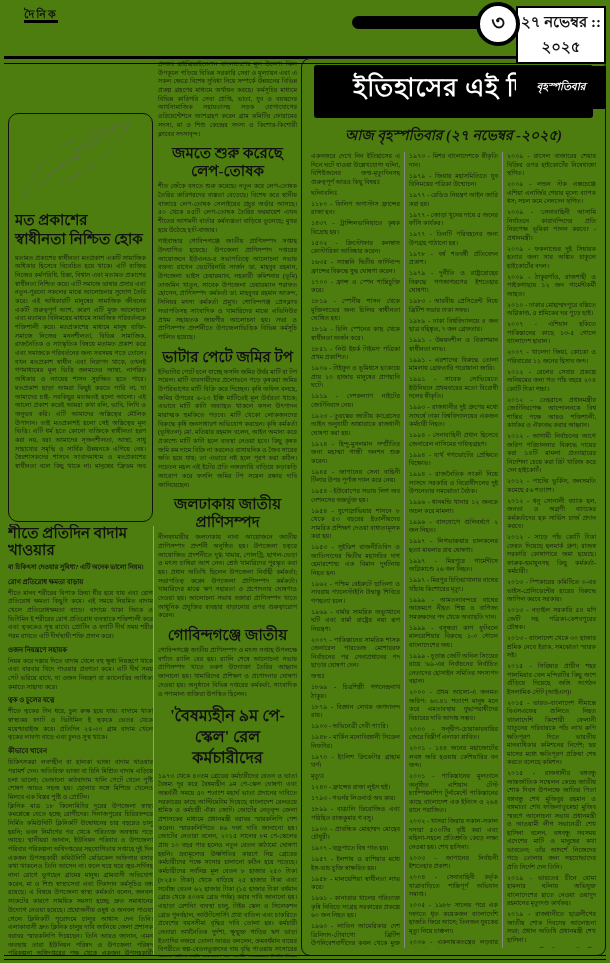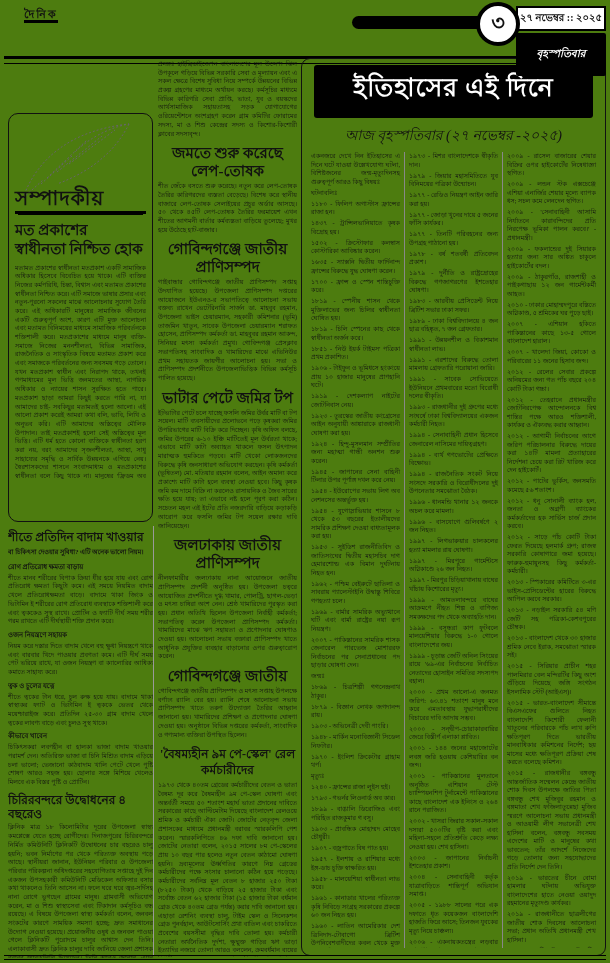--- a/index.html
+++ b/index.html
@@ -12,50 +12,50 @@
   .paper-name{font-size:35px;font-weight:900;line-height:.95;letter-spacing:1px;
               text-shadow:.6px 0 #000, -.3px 0 #000;}
   .header-rule{position:absolute;left:4px;right:4px;top:56px;height:4px;
                border-top:3px solid #000;border-bottom:1px solid #000;}
   .top-bar{position:absolute;left:352px;top:16px;width:142px;height:13px;background:#000;
            border-radius:7px 0 0 7px;}
   .page-circle{position:absolute;left:476px;top:2px;width:36px;height:36px;background:#fff;
                border:4px solid #000;border-radius:50%;display:flex;align-items:center;
                justify-content:center;font-size:21px;font-weight:bold;z-index:2;}
   .date-box{position:absolute;left:516px;top:6px;width:90px;z-index:1;}
-  .date-top{border:2px solid #000;background:#fff;font-size:10px;font-weight:bold;
+  .date-top{border:2px solid #000;background:#fff;font-size:15px;font-weight:bold;
             text-align:center;padding:2px 0;}
   .date-bottom{background:#000;color:#fff;font-style:italic;font-weight:bold;font-size:10.5px;
                text-align:center;padding:13px 0;margin-top:2px;border-radius:2px;}
   
   .edit-box{position:absolute;left:8px;top:113px;width:145px;height:409px;box-sizing:border-box;
             border:1.5px solid #111;border-radius:10px;padding:4px 6px;overflow:hidden;}
   .quill{display:block;margin:0 auto;}
   .edit-title{font-size:20px;font-weight:900;letter-spacing:1px;line-height:1.05;margin-top:-16px;
               border-bottom:3px solid #000;padding-bottom:2px;box-shadow:0 4px 0 -3px #000;}
   .edit-headline{font-size:15px;font-weight:bold;text-align:left;line-height:1.25;margin:7px 0 5px;}
   .small-body{font-size:6.3px;line-height:1.38;text-align:justify;}
   .edit-body{height:215px;overflow:hidden;}
   
   .left-col{position:absolute;left:8px;top:524px;width:145px;height:434px;overflow:hidden;}
-  .left-head{font-size:12px;font-weight:bold;line-height:1.15;margin:7px 0 2px;}
+  .left-head{font-size:15px;font-weight:bold;line-height:1.15;margin:1px 0 2px;}
   .sub-line{font-size:6.5px;font-weight:bold;margin-bottom:2px;}
   .sec-head{font-size:6.8px;font-weight:bold;margin:3px 0 1px;}
   .vdiv{position:absolute;left:153px;top:526px;width:1px;height:430px;background:#999;}
   
   .mid-col{position:absolute;left:158px;top:60px;width:139px;height:897px;overflow:hidden;}
   .mid-head{font-size:15px;font-weight:bold;text-align:center;line-height:1.2;margin:6px 0 2px;}
-  .rail-head{font-size:12px;font-weight:bold;text-align:center;line-height:1.3;margin:8px 0 3px;}
+  .rail-head{font-size:16px;font-weight:bold;text-align:center;line-height:1.3;margin:8px 0 3px;}
   .mid-col p{margin:0 0 3px;}
   
   .hist-box{position:absolute;left:301px;top:58px;width:305px;height:898px;box-sizing:border-box;
             border:1.5px solid #111;border-radius:9px;padding:5px 5px 3px;overflow:hidden;}
   .banner{background:#000;color:#fff;font-size:25px;font-weight:bold;text-align:center;
           padding:3px 12px 7px;margin:1px 7px 0;border-radius:3px;letter-spacing:1px;}
-  .hist-subtitle{font-size:14px;font-weight:normal;font-style:italic;text-align:center;margin:6px 0 4px;}
+  .hist-subtitle{font-size:14px;font-weight:bold;font-style:italic;text-align:center;margin:6px 0 4px;}
   .hist-cols{display:flex;gap:0;height:796px;overflow:hidden;}
   .hcol{flex:1;padding:0 4px;overflow:hidden;}
   .hcol + .hcol{border-left:1px solid #888;}
   .h-entry{font-size:6.3px;line-height:1.35;text-align:justify;margin-bottom:2.5px;}
   .bottom-rule{position:absolute;left:4px;right:4px;bottom:3px;height:3px;
                border-top:1px solid #000;border-bottom:1px solid #000;}
 </style>
 </head>
 <body>
 
@@ -74,21 +74,20 @@
 
   <div class="edit-box">
     <svg class="quill" width="128" height="86" viewBox="0 0 128 86">
       <g fill="none" stroke="#666" stroke-width="1" stroke-dasharray="2,2">
         <path d="M6,80 C20,40 55,12 112,6 C90,10 70,22 58,34"></path>
         <path d="M112,6 C100,30 78,52 40,66"></path>
         <path d="M30,60 L70,22 M40,54 L85,18 M52,46 L98,12 M24,66 L55,38"></path>
         <path d="M6,80 L26,62"></path>
       </g>
     </svg>
-    <div class="edit-title">সম্পাদকীয়</div>
     <div class="edit-headline">
       <span>মত প্রকাশের</span><br>
       <span>স্বাধীনতা নিশ্চিত হোক</span>
     </div>
     <div class="small-body edit-body">মতামত প্রকাশের স্বাধীনতা মতপ্রকাশ একটি সামাজিক অধিকার হিসেবে বিবেচিত হয়ে থাকে। এটি ব্যক্তির নিজের কর্মপরিধি, চিন্তা, বিশ্বাস এবং মতামত প্রকাশের স্বাধীনতা নিশ্চিত করে। এটি সমাজে ভাষার প্রসার এবং নতুন-পুরনো সকলের মাঝে আলোচনার সুযোগ তৈরি করে। এই অধিকারটি মানুষের সামাজিক জীবনের একটি গুরুত্বপূর্ণ অংশ, কারণ এটি মুক্ত আলোচনা এবং মতামত বিনিময়ের মাধ্যমে সামাজিক পরিবর্তনকে শক্তিশালী করে। মতপ্রকাশের মাধ্যমে মানুষ ব্যক্তি-সমাজে নিজের মননশীলতা, বিভিন্ন সামাজিক, রাজনৈতিক ও সাংস্কৃতিক বিষয়ে মতামত প্রকাশ করে এবং সমাজকে পরিবর্তনের জন্য সবসময় গড়ে তোলে। যখন মতপ্রকাশ স্বাধীন এবং নিরাপদ থাকে, তখনই গণমাধ্যমের মূল ভিত্তি জনমতের আস্থা, নাগরিক অধিকার ও ন্যায়ের শাসন সুরক্ষিত হতে পারে। মতপ্রকাশ ছাড়া আমরা কিছুই করতে পারি না, যা আমাদের চাই- সবকিছুর মতামতই হলো আলো। এই আলো প্রকাশ করেই আমরা কথা বলি, ভাবি, লিখি ও অনুভব করি। এটি আমাদের অস্তিত্বের মৌলিক উপাদান। তাই মতপ্রকাশই হলো সেই অস্তিত্বের মূল ভিত্তি। এটি ধর্ম হতে কোনো ব্যক্তিকে স্বাধীনতা হরণ করা নয়, বরং আমাদের সৃজনশীলতা, আস্থা, সাধু সাহায্যের সমৃদ্ধি ও সার্বিক উন্নয়নকে এগিয়ে নেয়। স্বৈরশাসকদের শাসনে সংবাদমাধ্যম ও মতপ্রকাশের স্বাধীনতা বলে কিছু থাকে না। মানুষের 'ফ্রিডম অব স্পিচ' বাধাগ্রস্ত হয়; যখন শাসকগোষ্ঠী সত্য প্রকাশে বাধা দেয়, তখন গণতন্ত্র দুর্বল হয়। আমাদের দেশে এর একাধিক নজির রয়েছে। বিশ্ব ম্যাপের 'ওয়ার্ল্ড রাইটস ডকুমেন্টস' প্রজেক্টের তালিকায় প্রায় ২০০ দেশের ওপর করা জরিপে দেখা গেছে, যেসব দেশে বাকস্বাধীনতা এবং জবাবদিহিতার প্রক্রিয়া রয়েছে, সেসব দেশে সুশাসন ও গণমাধ্যম সবল হয়েছে। বাক স্বাধীনতা না থাকলে গণতন্ত্র কেবল নামমাত্র কাঠামোয় হয়ে যায়। দেশের স্বাধীনতা জাতীয় মানুষের আশা, ইতিহাস ও মতামত বিকশিত হয় না। শিল্প-সাহিত্য ও সংস্কৃতিতে স্বাধীনতা না থাকলে সমাজে নৈতিক ও সাংস্কৃতিক বিকাশ বাধাগ্রস্ত হয়। তাই মতপ্রকাশের স্বাধীনতার সব ধরনের কড়াকড়ি দূর করে আমাদেরকে অগ্রসর হতে হবে।</div>
   </div>
 
   <div class="left-col">
     <h3 class="left-head">শীতে প্রতিদিন বাদাম খাওয়ার</h3>
     <div class="sub-line">বা চিকিৎসা দেওয়ার সুবিধা? এটি অনেক ভালো নিয়ম।</div>
@@ -107,41 +106,39 @@
         <div>
           <div class="sec-head">ত্বক ও চুলের যত্নে</div>
           <div class="small-body">শীতে ত্বকের টান ধরে, চুল রুক্ষ হয়ে যায়। বাদামে থাকা স্বাস্থ্যকর ফ্যাট ও ভিটামিন ই ত্বককে ভেতর থেকে ময়েশ্চারাইজ করে। প্রতিদিন ২৫-৩০ গ্রাম বাদাম খেলে ত্বকের লাবণ্য বাড়ে এবং চুলও সুস্থ থাকে।</div>
         </div>
 
         <div>
           <div class="sec-head">কীভাবে খাবেন</div>
           <div class="small-body">চিকিৎসকরা লবণহীন বা হালকা ভাজা বাদাম খাওয়ার পরামর্শ দেন। অতিরিক্ত ভাজা বা চিনি মিশ্রিত বাদাম এড়িয়ে চলা ভালো; ভেজানো কাঠবাদাম খালি পেটে খেলে পুষ্টি শোষণ আরও সহজ হয়। ছোলার সঙ্গে মিশিয়ে খেলেও মিলবে এক বিস্তর পুষ্টি ও প্রোটিন।</div>
         </div>
       </div>
-    <h3 class="left-head">চিরিরবন্দরে উদ্বোধনের ৪ বছরেও</h3>
     <div class="small-body">ক্লিনিক মাত্র ১৮ কিলোমিটার দূরের উপজেলা স্বাস্থ্য কমপ্লেক্সে যেতে হচ্ছে রোগীদের। দিনাজপুরের চিরিরবন্দরে নির্মিত কমিউনিটি ক্লিনিকটি উদ্বোধনের চার বছরেও চালু হয়নি; ভবন নির্মাণের পর থেকে পরিত্যক্ত অবস্থায় পড়ে আছে। স্থানীয়রা জানান, ইউনিয়ন পরিবার ও উপজেলা পরিবার পরিকল্পনা অধিদপ্তরের সহযোগিতায় সপ্তাহে দুই দিন একজন উপসহকারী কমিউনিটি মেডিকেল অফিসার বসার কথা থাকলেও তিনি আসেন না। ফলে ঘরে ঘরে জ্বর-সর্দিসহ নানা রোগে ভুগছেন গ্রামের মানুষ। গ্রামবাসী অভিযোগ করেন, মা ও শিশু স্বাস্থ্যসেবা এবং টিকাদান কর্মসূচিও বন্ধ রয়েছে। এ বিষয়ে উপজেলা স্বাস্থ্য কর্মকর্তা বলেন, জনবল সংকটের কারণে সাময়িক সমস্যা হচ্ছে; দ্রুত সমাধানের উদ্যোগ নেওয়া হয়েছে। প্রয়োজনীয় ওষুধ ও জনবল পাওয়া গেলে ক্লিনিকটি পুরোদমে চালুর আশ্বাস দেন তিনি। এলাকাবাসী দ্রুত ক্লিনিক চালুর দাবি জানিয়ে জেলা প্রশাসক বরাবর স্মারকলিপি দিয়েছেন। তিনি আরও জানান, এমন অবস্থায় তারা ইউনিয়ন পরিষদ ও উপজেলা পরিষদ পরিকল্পনা অধিদপ্তরের পক্ষ থেকে একজন উপসহকারী কমিউনিটি মেডিকেল অফিসার পদায়নের দাবি জানিয়েছেন। সরেজমিনে দুই দিন ঘুরে প্রাথমিক চিকিৎসাসেবা ও প্রত্যাশীর অভাব চোখে পড়েছে।</div>
 
   </div>
   <div class="vdiv"></div>
 
   <div class="mid-col">
     <div>
 
         <div>
 
           <p class="small-body">প্রসঙ্গঃ হাইব্রিডাইজেশন বাংলাদেশের মূল উদ্দেশ্য ঝিল উপকূলে গড়িয়ে বিভিন্ন সরকারি সেবা ও মূল্যায়ন এবং এ সকল ক্ষেত্রে বিশেষ সুবিধা নিয়ে সম্পর্কে উন্নয়নের বিভিন্ন প্রকল্প গ্রহণের মাধ্যমে অর্থায়ন করছে। কর্মসূচির মাধ্যমে বিভিন্ন কারিগরি সেবা প্রাপ্তি, ভাতা, যুব ও বয়স্কদের আর্থসামাজিক সহায়তাসহ সড়ক যোগাযোগের ওরিয়েন্টেশনে অংশগ্রহণ করেন গ্রাম কমিটির ফোরামের সদস্য, মা ও শিশু কেন্দ্রের সদস্য ও কিশোর-কিশোরী ক্লাবের সদস্যবৃন্দ।</p>
         </div>
 
         <div>
           <h3 class="mid-head">জমতে শুরু করেছে লেপ-তোষক</h3>
           <p class="small-body">শীত জেঁকে বসতে শুরু করেছে। নতুন করে লেপ-তোষক তৈরির কারিগরদের ব্যস্ততা বেড়েছে। বিশেষ করে স্থানীয় বাজারে লেপ-তোষক সেলাইয়ের প্রচুর অর্ডার আসছে। ৫০ থেকে ৪৫টি লেপ-তোষক তৈরির ফরমায়েশ এখন শীতের আগমনী বার্তার কর্মব্যস্ততা বাড়িয়ে তুলেছে; মুখর হয়ে উঠেছে হাট-বাজার।</p>
         </div>
 
         <div>
-          <h3 class="mid-head">গোবিন্দগঞ্জে জাতীয় প্রাণিসম্পদ</h3>
           <p class="small-body">গাইবান্ধার গোবিন্দগঞ্জে জাতীয় প্রাণিসম্পদ সপ্তাহ উদযাপিত হয়েছে। উপজেলা প্রাণিসম্পদ দপ্তরের আয়োজনে ইউএনও-র সভাপতিত্বে আলোচনা সভায় বক্তব্য রাখেন ভেটেরিনারি সার্জন ডা. মাহবুব রহমান, উপজেলা ভাইস চেয়ারম্যান, সহকারী কমিশনার (ভূমি) তাজমিন খাতুন, সাবেক উপজেলা চেয়ারম্যান শরাফত হোসেন, প্রাণিসম্পদ কর্মকর্তা ডা. মাহবুবর রহমান আকন্দ, সিনিয়র মৎস্য কর্মকর্তা প্রমুখ। গোবিন্দগঞ্জ প্রেসক্লাব সভাপতিসহ সাংবাদিক ও খামারিদের মাঝে এভিনিউর প্রথম সহায়তক জায়গীর আলোচনা হয়। সভা ও প্রাণিসম্পদ প্রদর্শনীতে উপজেলাভিত্তিক বিভিন্ন কর্মসূচি পালিত হয়েছে।</p>
         </div>
 
         <div>
           <h3 class="mid-head">ভাটার পেটে জমির টপ</h3>
           <p class="small-body">ইটভাটার পেটে চলে যাচ্ছে ফসলি জমির উর্বর মাটি বা টপ সয়েল। মাটি ব্যবসায়ীদের প্রলোভনে পড়ে কৃষকরা জমির উপরিভাগের মাটি বিক্রি করে দিচ্ছেন। কৃষি অফিস বলছে, জমির উপরের ৬-১০ ইঞ্চি মাটিতেই মূল উর্বরতা থাকে; এভাবে মাটি কাটা অব্যাহত থাকলে ফসল উৎপাদন মারাত্মক হুমকিতে পড়বে। মাটি খেকো লোকজনদের বিরুদ্ধে কৃষি জনসাধারণ অভিযোগ করছেন। কৃষি কর্মকর্তা (ভূষিতল) মো. মতিয়ার রহমান বলেন, আইন অমান্য করে প্রকাশ্যে মাটি কাটা হলে ব্যবস্থা নেওয়া হবে। কিছু কৃষক জমি কম দামে বিক্রি না করলেও রাসায়নিক ও জৈব সারের ক্ষতি হয়ে যায়; তা এভাবে নষ্ট হলে পূরণ করা কঠিন। সচেতন মহল এই ইটের প্রতি নজরদারি বাড়িয়ে কড়াকড়ি আরোপ করে ফসলি জমির টপ সয়েল রক্ষার দাবি জানিয়েছেন।</p>
         </div>
 
         <div>
           <h3 class="mid-head">জলঢাকায় জাতীয় প্রাণিসম্পদ</h3>

